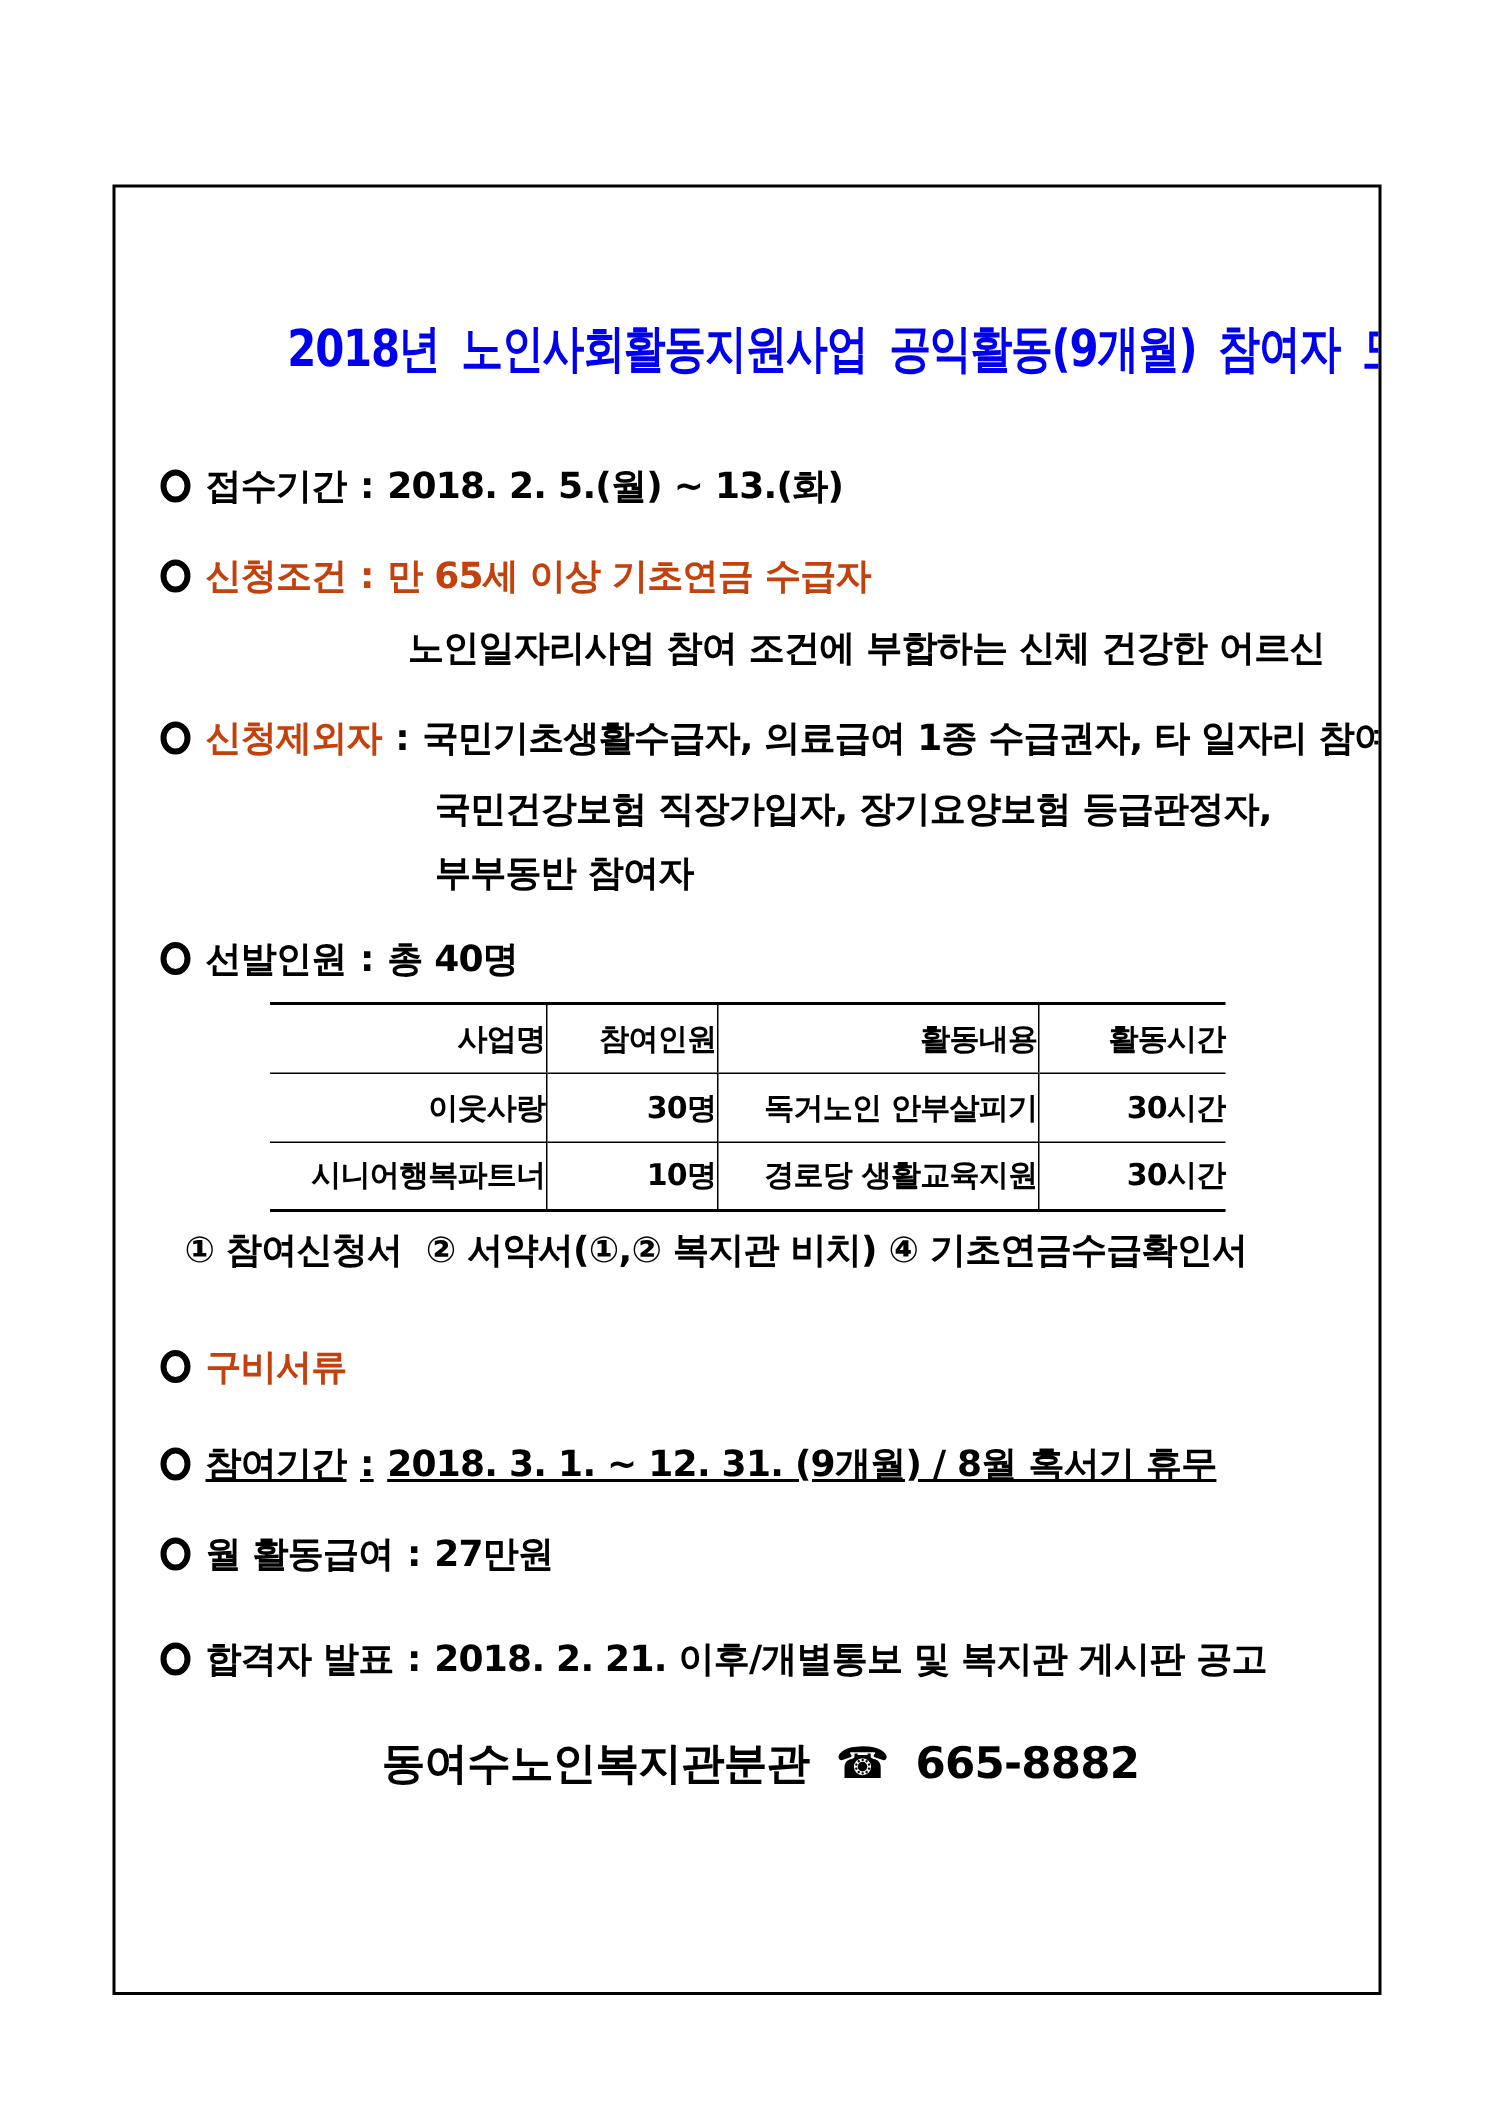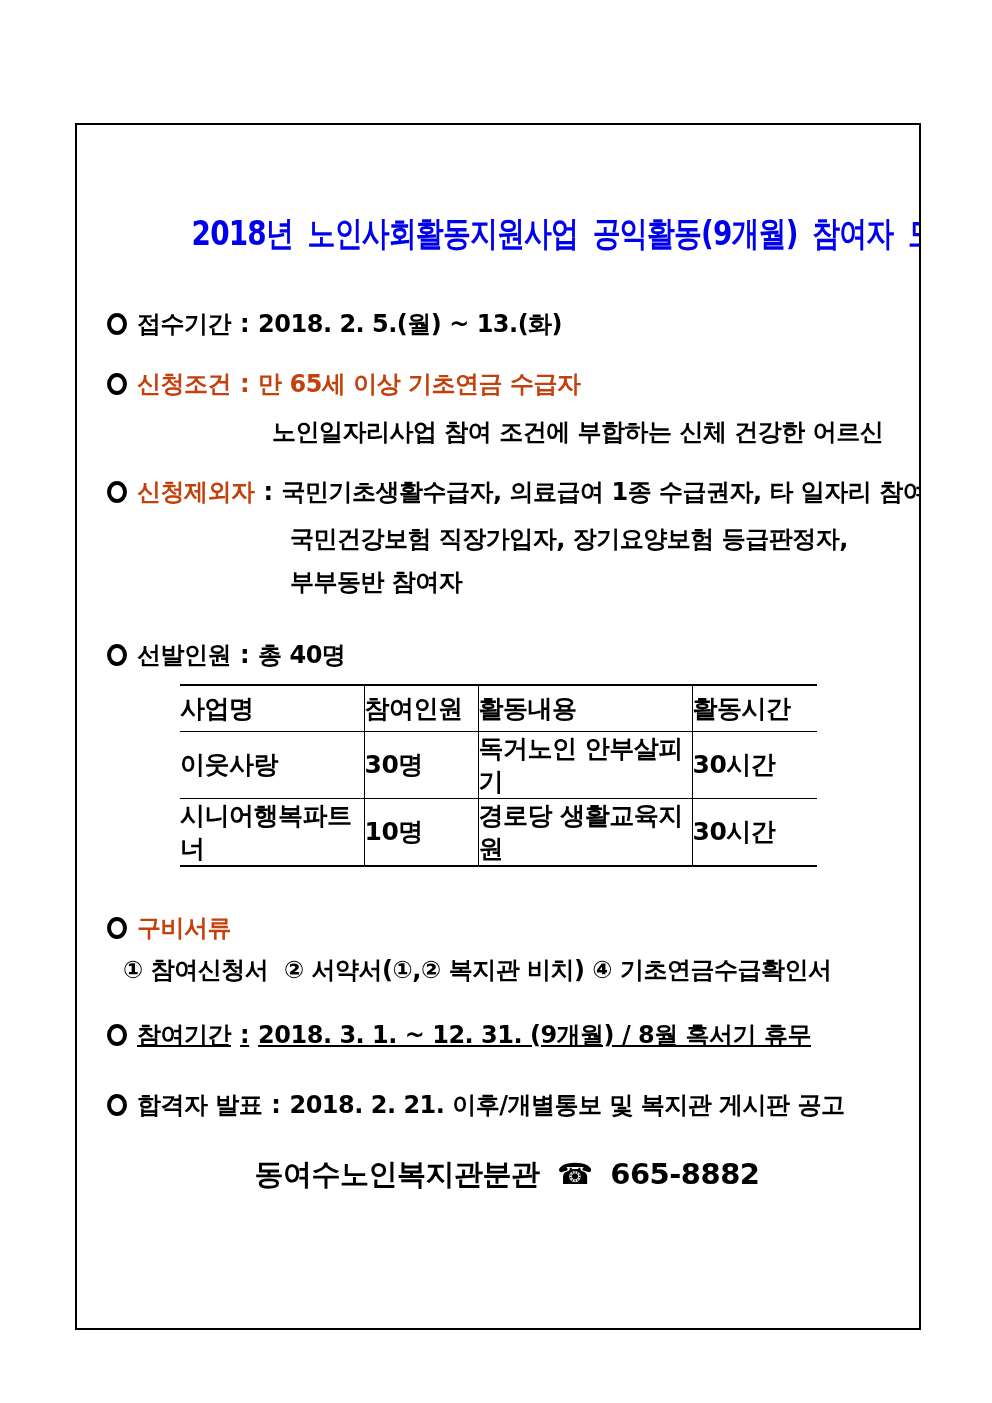--- a/index.html
+++ b/index.html
@@ -52,42 +52,42 @@
     vertical-align: -3px;
   }
   .colon { margin: 0 9px; }
   .red { color: #c2410c; }
   .mt-reception   { margin-top: 50px; }
   .mt-condition   { margin-top: 26px; }
   .mt-note        { margin-top: 14px; padding-left: 165px; }
   .mt-exclusion   { margin-top: 26px; }
   .mt-excl2       { margin-top: 13px; padding-left: 183px; }
   .mt-excl3       { margin-top: 9px;  padding-left: 183px; }
-  .mt-selection   { margin-top: 39px; }
+  .mt-selection   { margin-top: 23px; }
   .mt-docs-label  { margin-top: 44px; }
   .mt-docs1       { margin-top: 8px;  padding-left: 16px; }
   .mt-docs2       { margin-top: 11px; padding-left: 22px; }
   .mt-period      { margin-top: 31px; text-decoration: underline; }
   .mt-allowance   { margin-top: 26px; }
   .mt-announce    { margin-top: 36px; }
   .sel-table {
     border-collapse: collapse;
     table-layout: fixed;
     margin: 12px 0 0 73px;
     border-top: 2px solid #000000;
     border-bottom: 2px solid #000000;
   }
   .sel-table col.c1 { width: 184px; }
   .sel-table col.c2 { width: 114px; }
   .sel-table col.c3 { width: 214px; }
   .sel-table col.c4 { width: 125px; }
   .sel-table th, .sel-table td {
-    font-size: 25px;
+    font-size: 20px;
     font-weight: bold;
-    text-align: left;
+    text-align: right;
     vertical-align: middle;
     height: 46px;
     padding: 0;
     letter-spacing: -0.5px;
   }
   .sel-table th + th, .sel-table td + td { border-left: 1.5px solid #000000; }
   .sel-table thead th { border-bottom: 1.5px solid #000000; }
   .sel-table tbody tr + tr td { border-top: 1.5px solid #000000; }
   .footer {
     margin-top: 29px;
@@ -157,31 +157,34 @@
       </tr>
       <tr>
         <td>시니어행복파트너</td>
         <td>10명</td>
         <td>경로당 생활교육지원</td>
         <td>30시간</td>
       </tr>
     </tbody>
   </table>
 
+  <div class="line mt-docs1">
+    <span>① 참여신청서  ② 서약서(①,② 복지관 비치) ④ 기초연금수급확인서</span>
+  </div>
   <div class="line mt-docs-label">
     <span class="bullet"></span><span class="red">구비서류</span>
-  </div>
-  <div class="line mt-docs1">
-    <span>① 참여신청서  ② 서약서(①,② 복지관 비치) ④ 기초연금수급확인서</span>
   </div>
 
   <div class="line mt-period">
     <span class="bullet"></span><span>참여기간</span><span class="colon">:</span><span>2018. 3. 1. ~ 12. 31. (9개월) / 8월 혹서기 휴무</span>
   </div>
 
+  <div class="line mt-allowance">
+    <span class="bullet"></span><span>월 활동급여</span><span class="colon">:</span><span>27만원</span>
+  </div>
 
   <div class="line mt-announce">
     <span class="bullet"></span><span>합격자 발표</span><span class="colon">:</span><span>2018. 2. 21. 이후/개별통보 및 복지관 게시판 공고</span>
   </div>
 
   <div class="footer">
     <span>동여수노인복지관분관</span><span> </span><span>☎</span><span> </span><span>665-8882</span>
   </div>
 
 </div>

